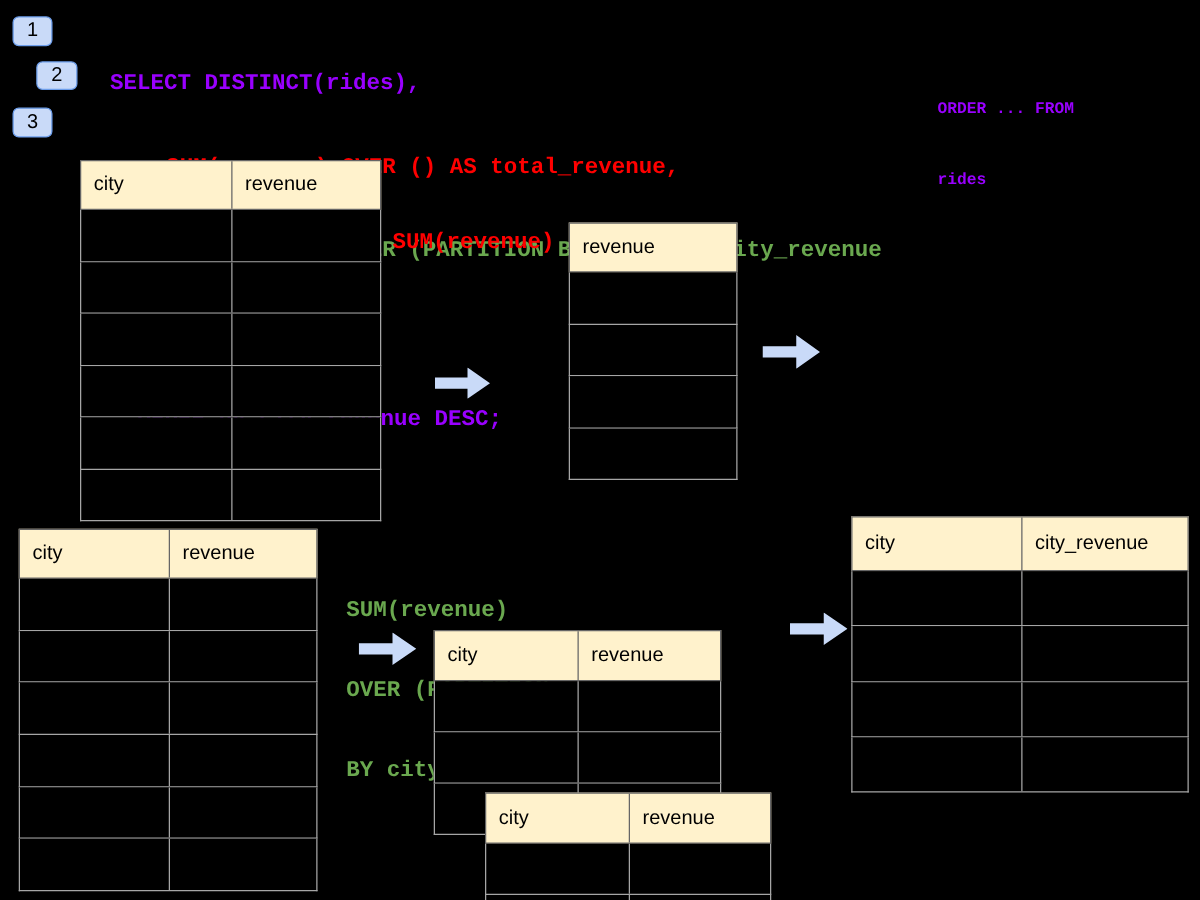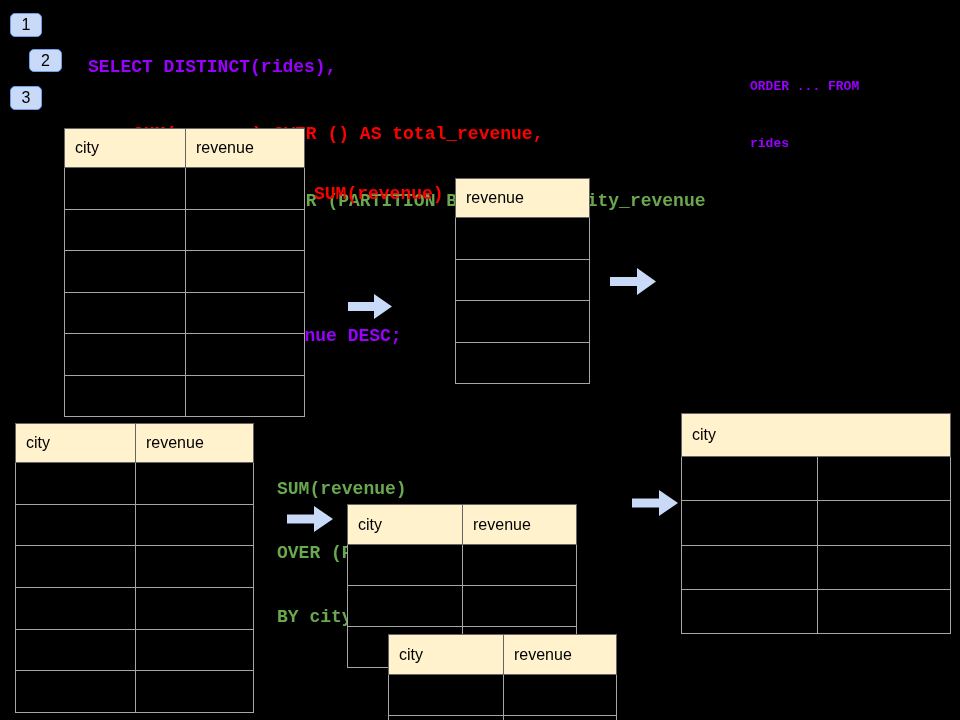--- a/index.html
+++ b/index.html
@@ -247,20 +247,21 @@
       </div>
   </div>
 
   <svg class="arrow arrow-d" width="46" height="26" viewBox="0 0 46 26">
     <polygon points="0,8.5 27,8.5 27,0 46,13 27,26 27,17.5 0,17.5"></polygon>
   </svg>
 
   <div class="dtable t-result">
     <div class="thead">
       <div class="hcell" style="width:136px">city</div>
+      <div class="hcell" style="width:134px">city_revenue</div>
     </div>
     <div>
       <div class="trow">
         <div class="tcell" style="width:136px"></div>
         <div class="tcell" style="width:134px"></div>
       </div>
     <div class="trow">
         <div class="tcell" style="width:136px"></div>
         <div class="tcell" style="width:134px"></div>
       </div>

